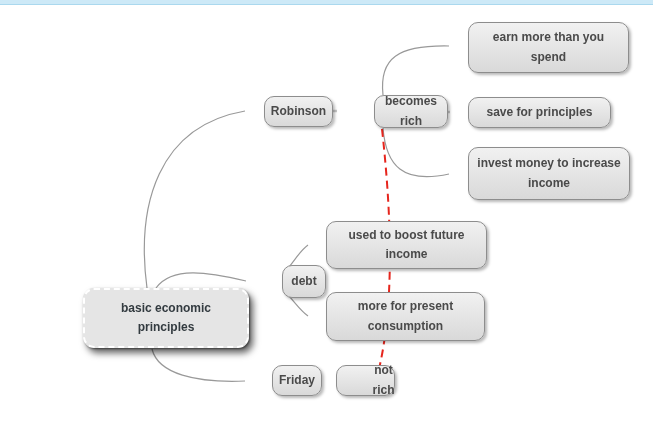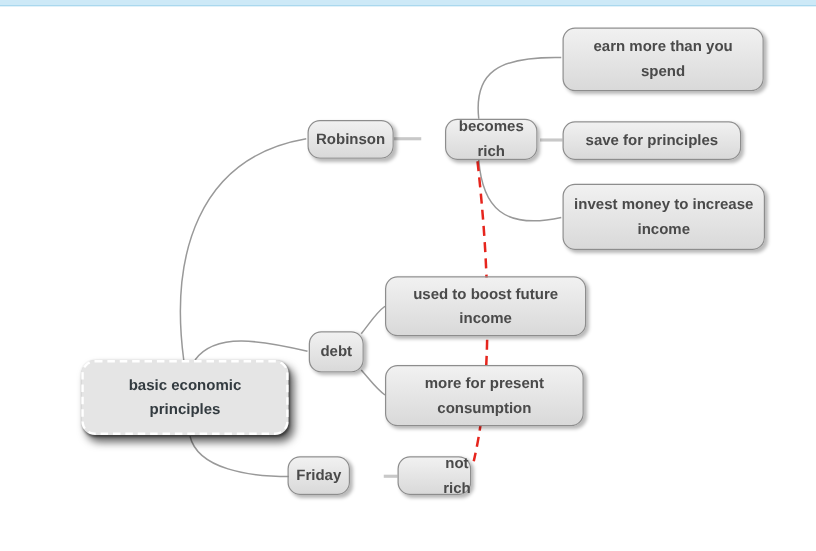--- a/index.html
+++ b/index.html
@@ -25,20 +25,21 @@
   .node{
     position:absolute;z-index:2;
     box-sizing:border-box;
     display:flex;align-items:center;justify-content:center;
     text-align:center;
     border-radius:10px;
     font-size:12px;font-weight:bold;
     white-space:pre-line;
     line-height:1.6;
     cursor:pointer;
+    margin-left:18px;
   }
   .node-topic{
     background:linear-gradient(to bottom,#f1f1f1,#d9d9d9);
     border:1.5px solid #8d8d8d;
     box-shadow:2px 2px 3px rgba(0,0,0,0.28);
   }
   .node-root{
     border:2px dashed #ffffff;
     border-radius:11px;
     box-shadow:4px 5px 7px rgba(0,0,0,0.62), 1px 1px 2px rgba(0,0,0,0.45);
@@ -65,20 +66,20 @@
 
 <div class="node node-root" style="left: 65px; top: 288px; width: 166px; height: 60px; background: #e5e5e5; border-color: rgb(255, 255, 255); color: rgb(51, 59, 64);"><span>basic economic
 principles</span></div>
     <div class="node node-topic" style="left: 246px; top: 96px; width: 69px; height: 31px; color: rgb(74, 74, 74);"><span>Robinson</span></div>
     <div class="node node-topic" style="left: 356px; top: 95px; width: 74px; height: 33px; color: rgb(74, 74, 74);"><span>becomes rich</span></div>
     <div class="node node-topic" style="left: 450px; top: 22px; width: 161px; height: 51px; color: rgb(74, 74, 74);"><span>earn more than you
 spend</span></div>
     <div class="node node-topic" style="left: 450px; top: 97px; width: 143px; height: 31px; color: rgb(74, 74, 74);"><span>save for principles</span></div>
     <div class="node node-topic" style="left: 450px; top: 147px; width: 162px; height: 53px; color: rgb(74, 74, 74);"><span>invest money to increase
 income</span></div>
-    <div class="node node-topic" style="left: 247px; top: 265px; width: 44px; height: 33px; color: rgb(74, 74, 74);"><span>debt</span></div>
+    <div class="node node-topic" style="left: 264px; top: 265px; width: 44px; height: 33px; color: rgb(74, 74, 74);"><span>debt</span></div>
     <div class="node node-topic" style="left: 308px; top: 221px; width: 161px; height: 48px; color: rgb(74, 74, 74);"><span>used to boost future
 income</span></div>
     <div class="node node-topic" style="left: 308px; top: 292px; width: 159px; height: 49px; color: rgb(74, 74, 74);"><span>more for present
 consumption</span></div>
-    <div class="node node-topic" style="left: 230px; top: 365px; width: 50px; height: 31px; color: rgb(74, 74, 74);"><span>Friday</span></div>
+    <div class="node node-topic" style="left: 254px; top: 365px; width: 50px; height: 31px; color: rgb(74, 74, 74);"><span>Friday</span></div>
     <div class="node node-topic" style="left: 318px; top: 365px; width: 59px; height: 31px; color: rgb(74, 74, 74); padding-left: 36px;"><span>not rich</span></div>
   </div>
 
 </body></html>

